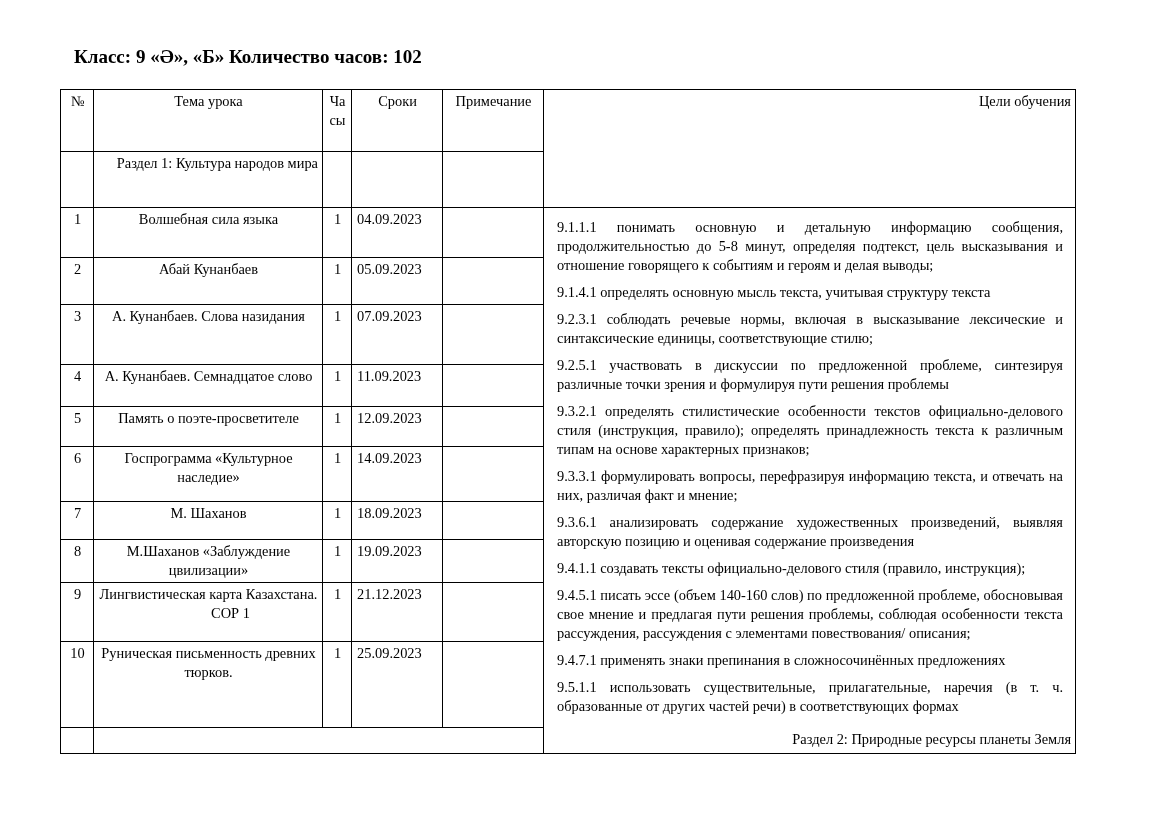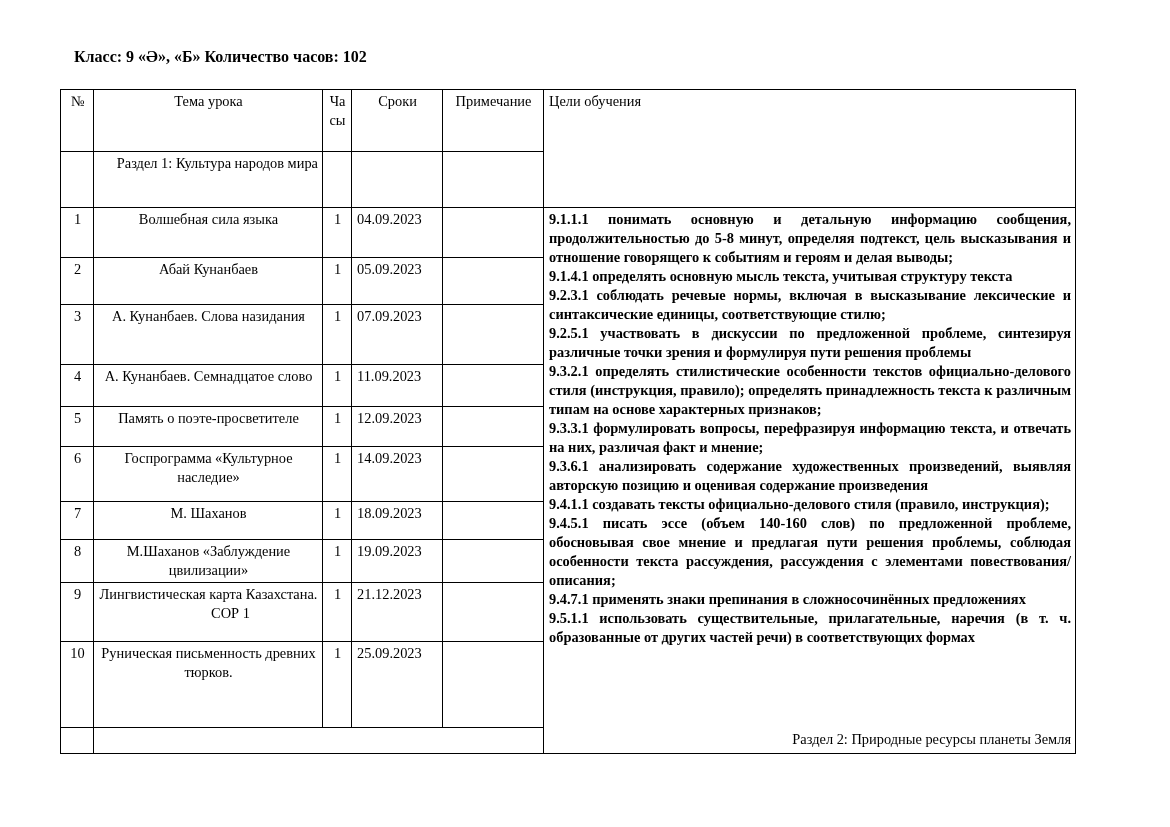--- a/index.html
+++ b/index.html
@@ -21,21 +21,21 @@
   }
 
   
   .heading-block {
     position: absolute;
     left: 60px;
     top: 46px;
     width: 1020px;
   }
   .heading-line-1 {
-    font-size: 16px;
+    font-size: 19px;
     font-weight: bold;
     line-height: 21px;
     white-space: nowrap;
     padding-left: 14px;
   }
   .heading-line-2 {
     font-size: 15.5px;
     font-weight: bold;
     line-height: 21px;
     white-space: nowrap;
@@ -69,21 +69,21 @@
   col.c-goals { width: 532px; }
 
   
   .hdr {
     text-align: center;
     font-weight: bold;
     vertical-align: top;
     padding-top: 4px;
   }
   .hdr-goals {
-    text-align: left;
+    text-align: right;
     font-weight: bold;
     vertical-align: middle;
   }
   .hdr-hours {
     text-align: center;
     font-weight: bold;
     word-break: break-all;
     padding-top: 4px;
   }
 
@@ -104,24 +104,23 @@
 
   .goals-cell {
     text-align: justify;
     text-justify: inter-word;
     vertical-align: top;
     padding: 3px 6px 3px 6px;
     line-height: 19.2px;
     hyphens: none;
   }
   .goal-line {
-    margin: 0;
+    margin: 8px;
     text-align: justify;
     text-align-last: left;
-    font-weight: bold;
   }
   .bold-inline { font-weight: normal; margin-left: 44px; }
 
   
   tr.r-head      { height: 62px; }
   tr.r-section1  { height: 56px; }
   tr.r-1  { height: 50px; }
   tr.r-2  { height: 47px; }
   tr.r-3  { height: 60px; }
   tr.r-4  { height: 42px; }

